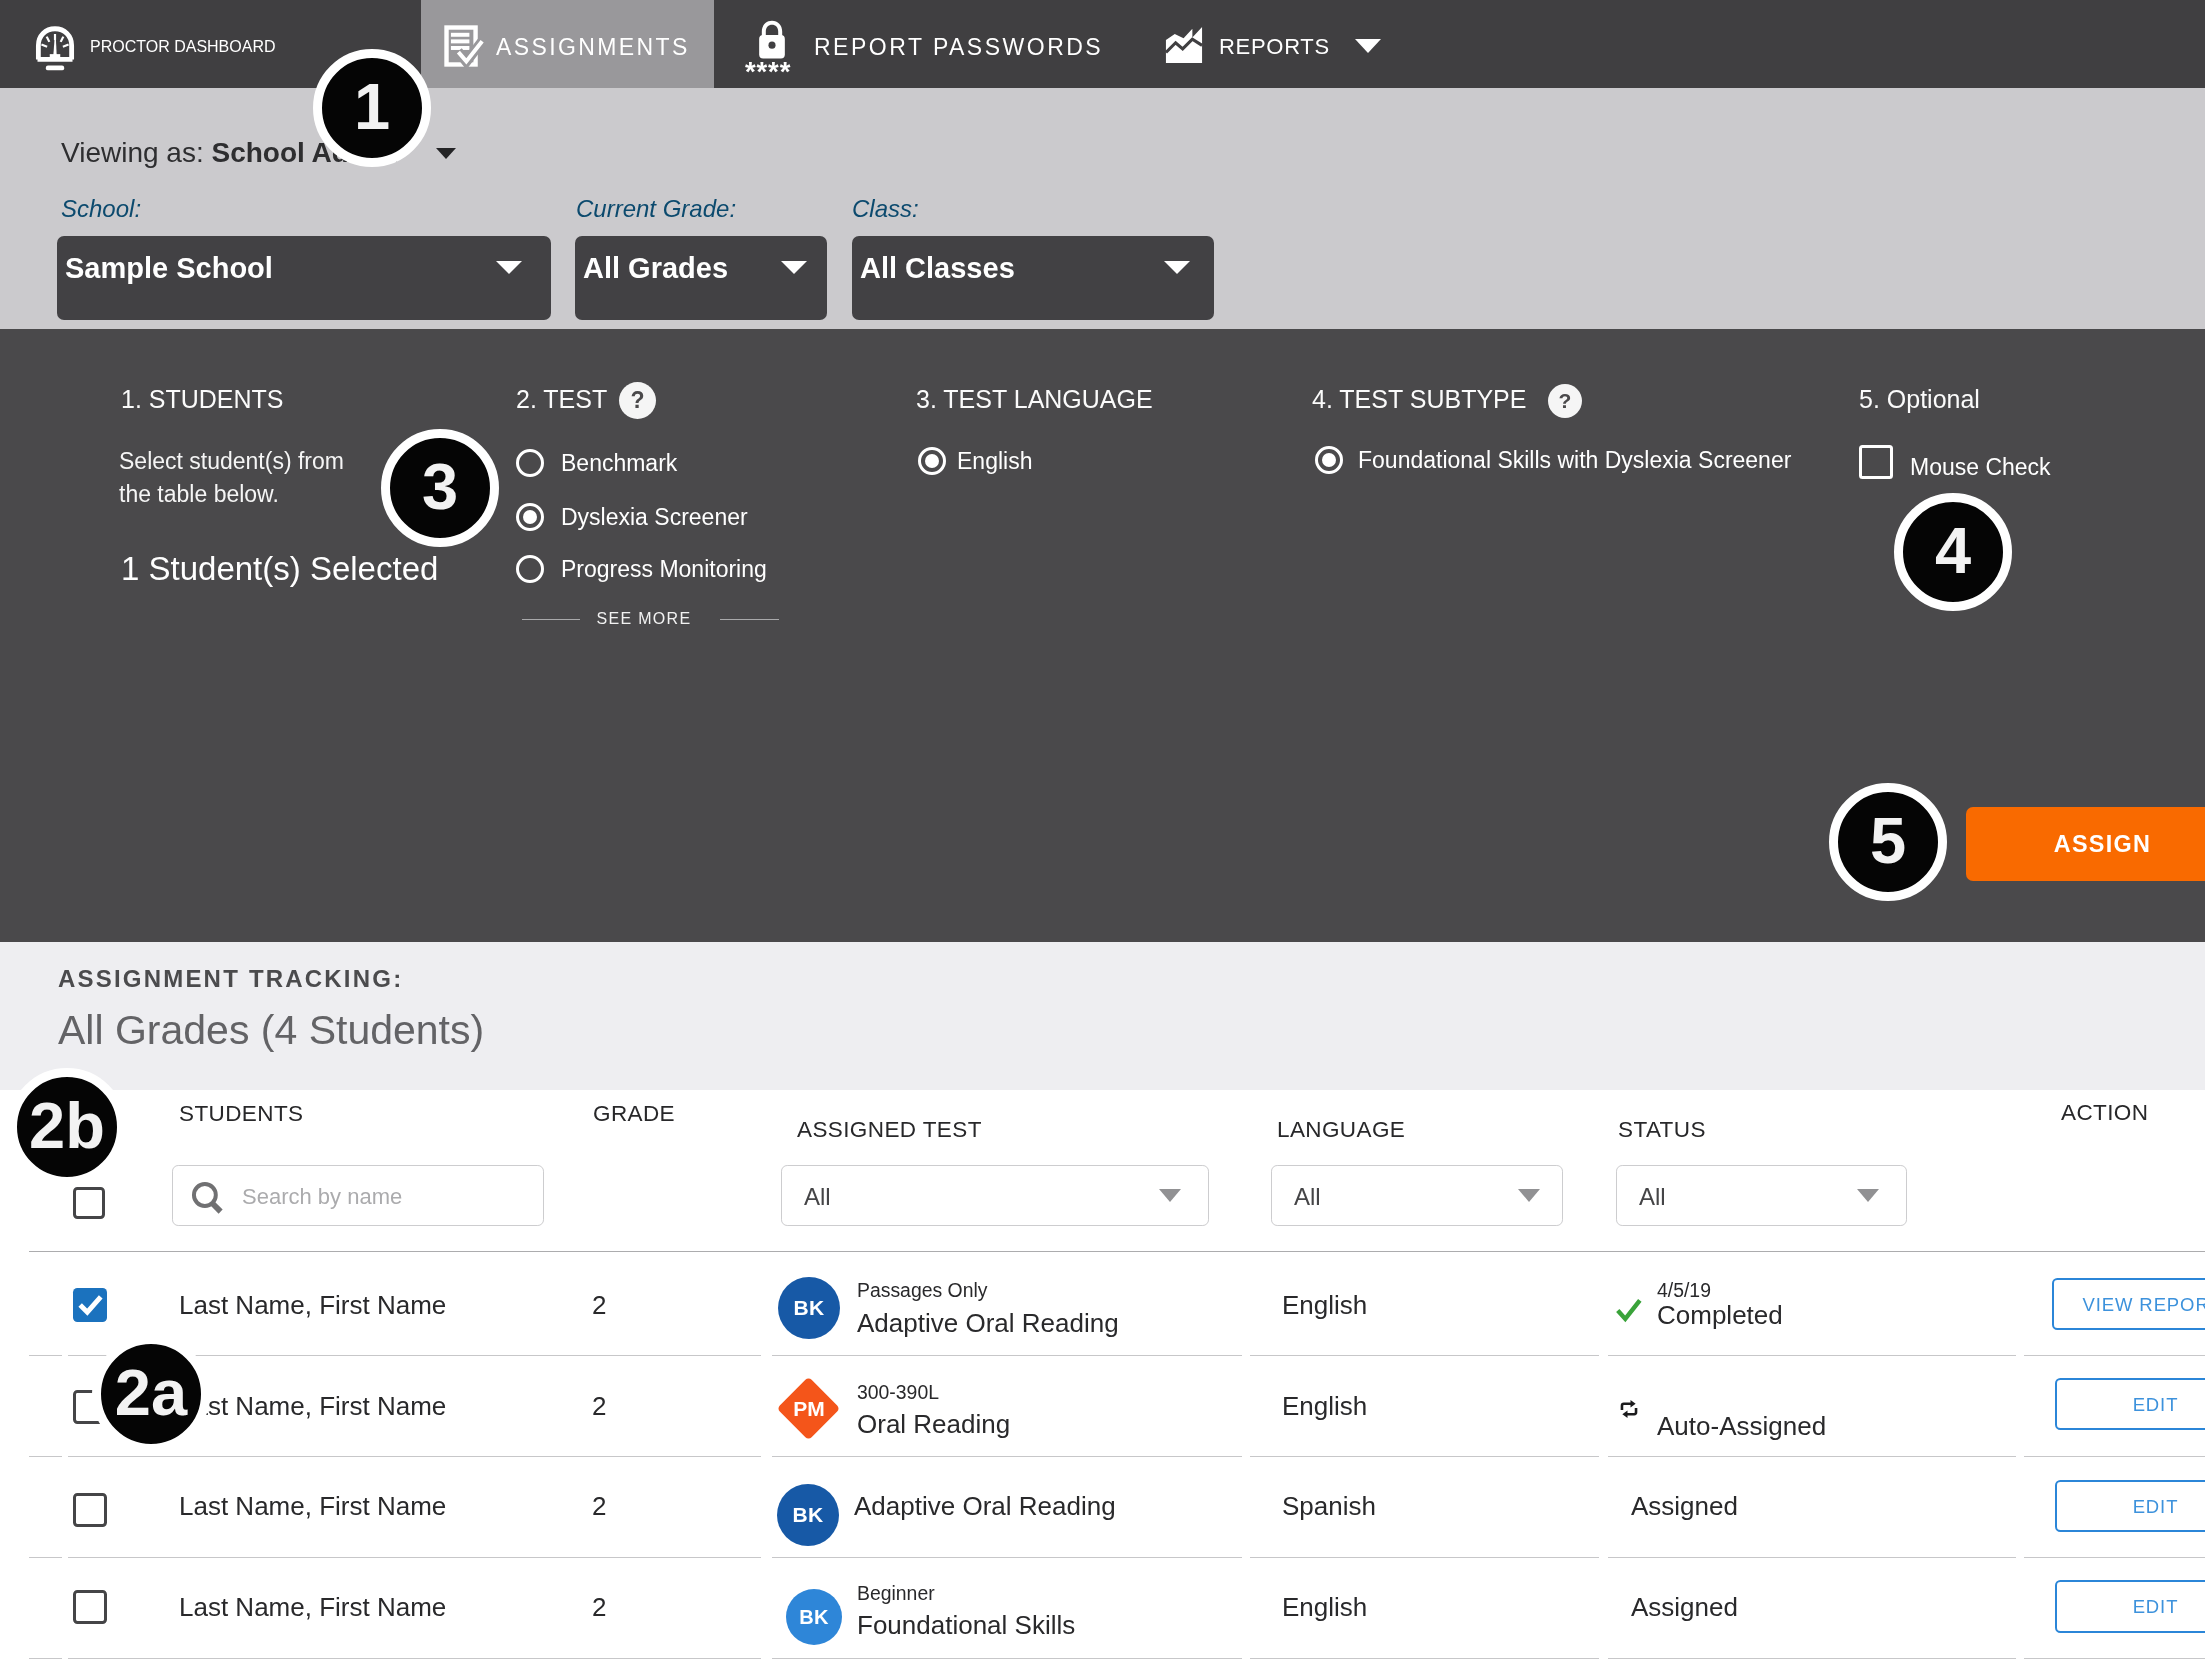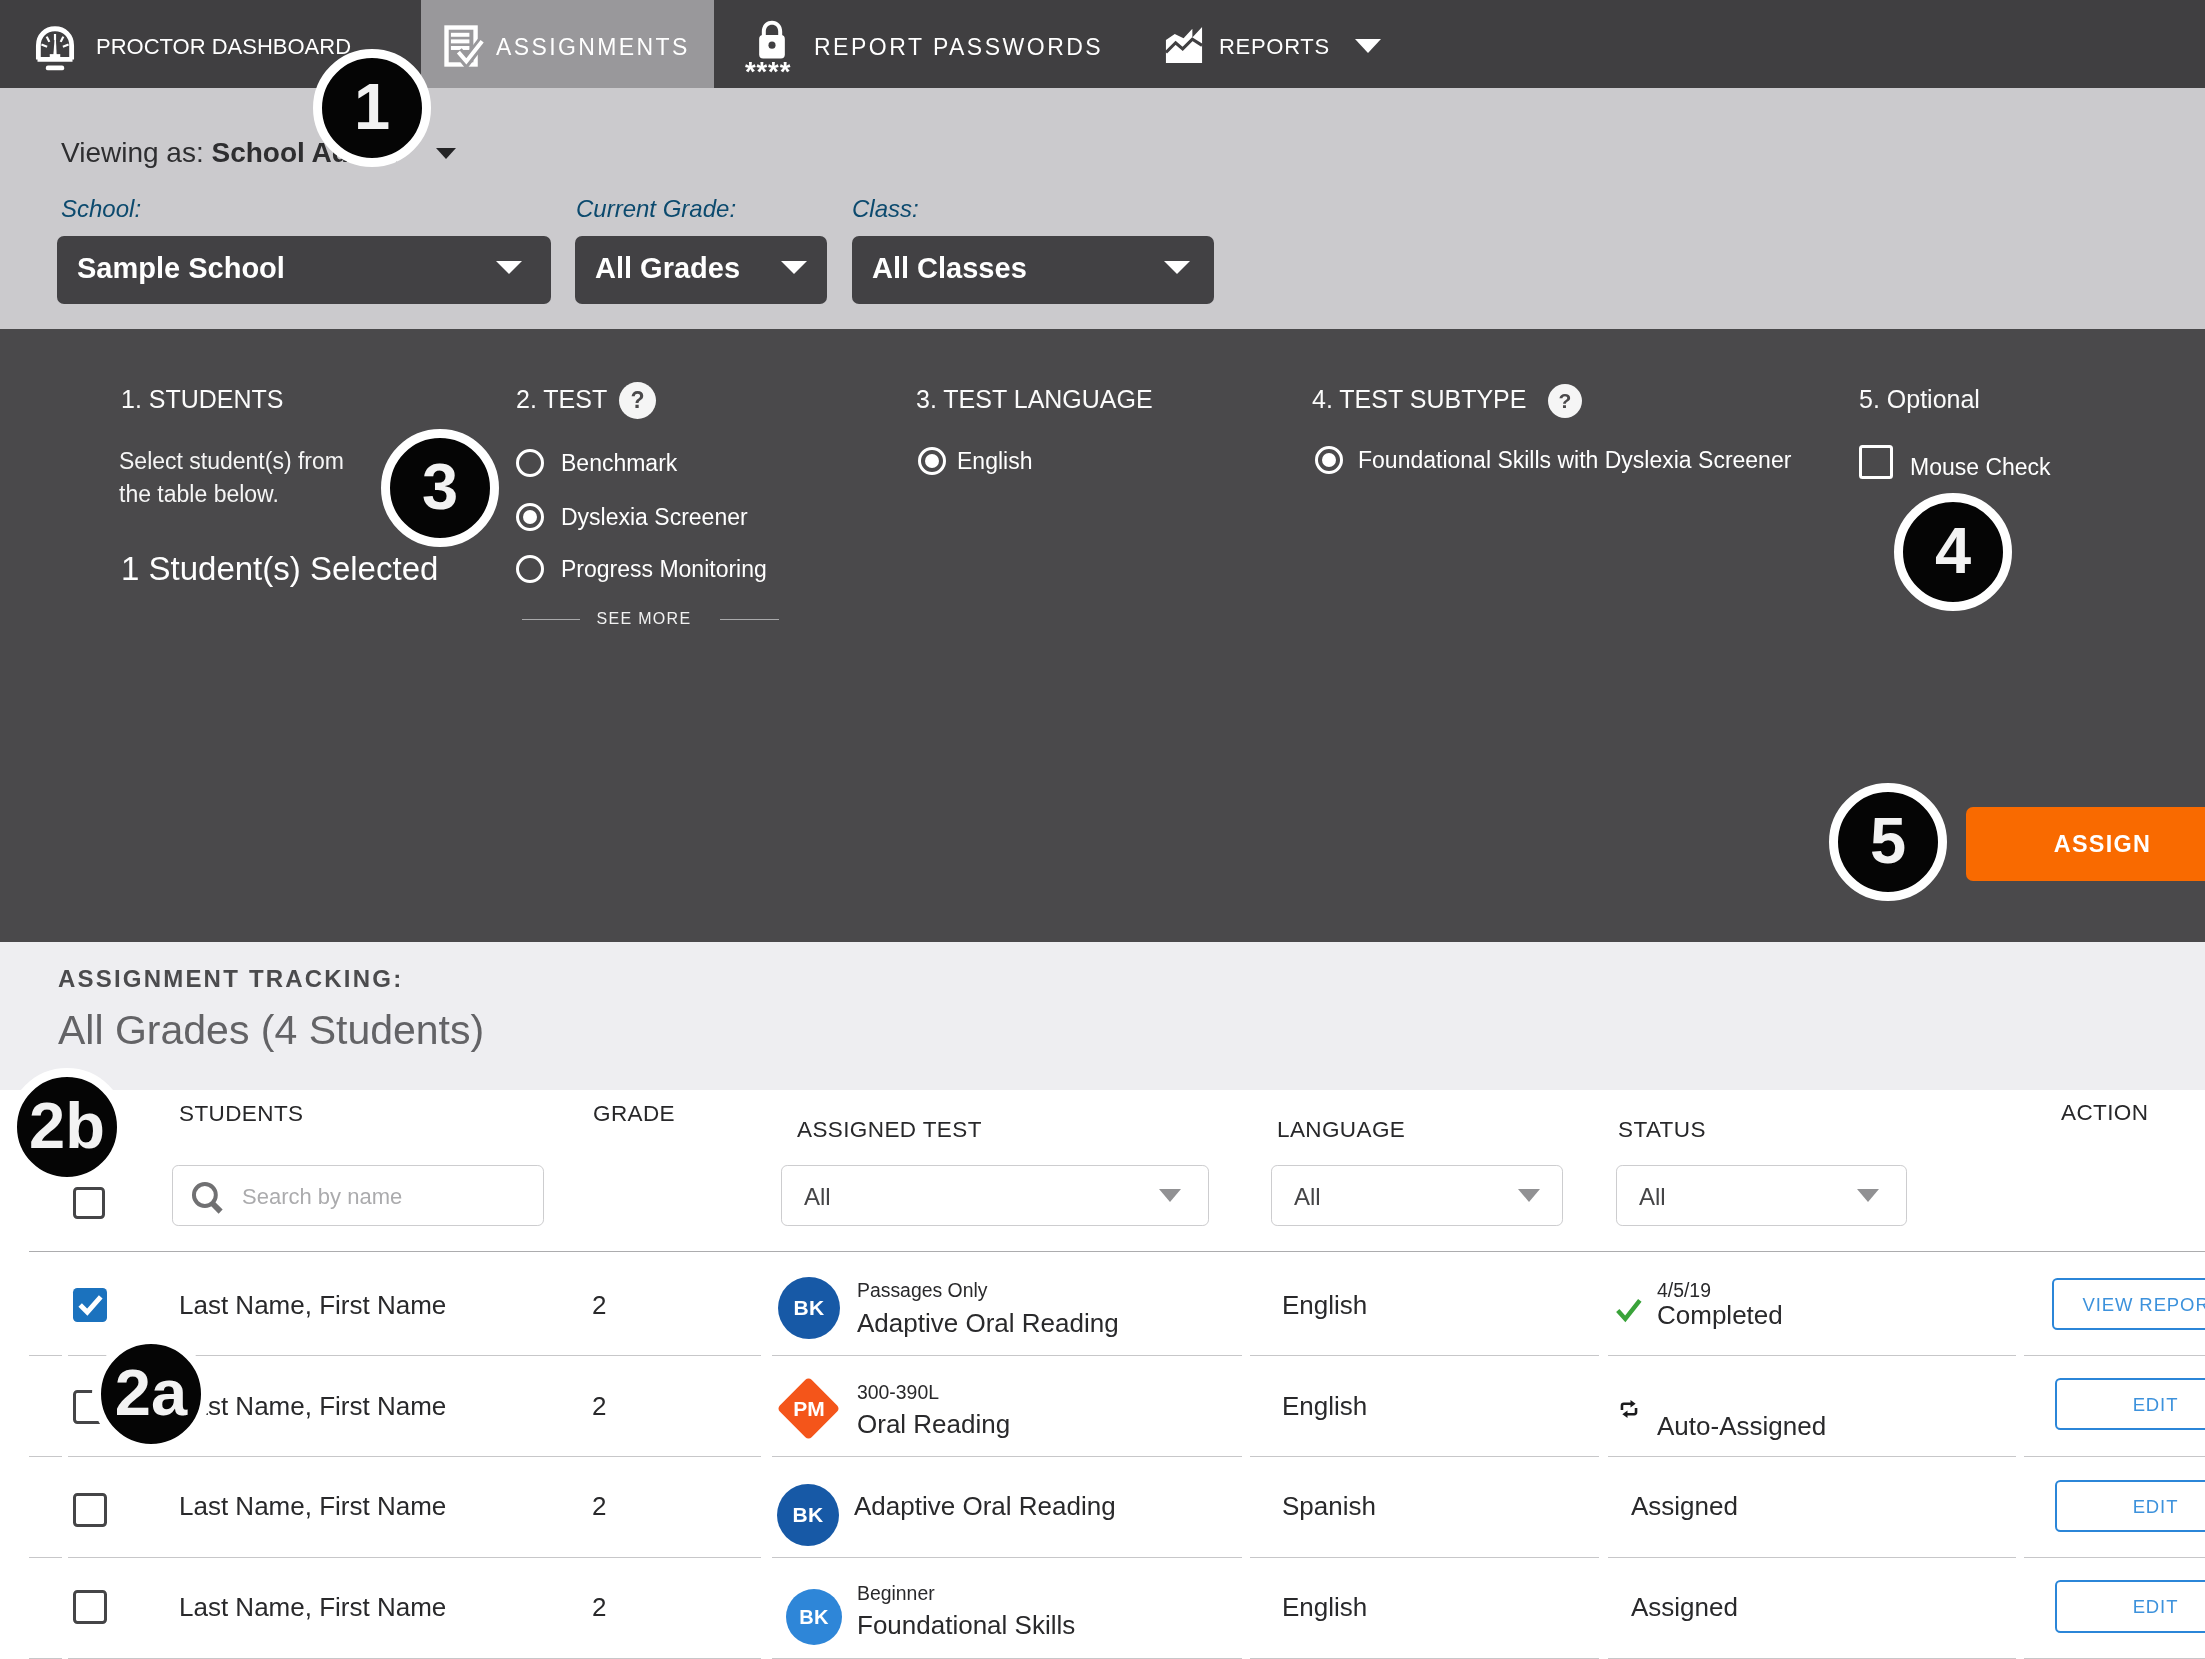--- a/index.html
+++ b/index.html
@@ -6,21 +6,21 @@
 html,body { width:2353px; height:1660px; }
 body { font-family:"Liberation Sans", sans-serif; background:#fff; overflow:hidden; }
 #page { position:relative; width:2353px; height:1660px; background:#fff; }
 .abs { position:absolute; }
 
 #nav { position:absolute; left:0; top:0; width:2353px; height:88px; background:#403F41; }
 #tab { position:absolute; left:421px; top:0; width:293px; height:88px; background:#99989B; }
 .navtxt { position:absolute; color:#fff; font-size:23px; letter-spacing:0.2px; line-height:94px; height:88px; white-space:nowrap; }
 
 #filters { position:absolute; left:0; top:88px; width:2353px; height:241px; background:#CBCACD; }
-.ddk { position:absolute; top:148px; height:68px; background:#424144; border-radius:7px; color:#fff; font-weight:bold; font-size:29px; line-height:64px; padding-left:20px; }
+.ddk { position:absolute; top:148px; height:84px; background:#424144; border-radius:7px; color:#fff; font-weight:bold; font-size:29px; line-height:64px; padding-left:8px; }
 .ddk .tri { position:absolute; top:25px; width:0; height:0; border-left:13.7px solid transparent; border-right:13.7px solid transparent; border-top:13.7px solid #fff; }
 .flabel { position:absolute; top:108px; font-size:24px; color:#0c4a6e; height:26.5px; line-height:26.5px;font-style:italic; }
 
 #steps { position:absolute; left:0; top:329px; width:2353px; height:613px; background:#4A494B; color:#fff; }
 .shead { position:absolute; top:56px; height:28px; line-height:28px; font-size:25px; color:#FBFBFB; white-space:nowrap; }
 .qmark { position:absolute; width:37px; height:37px; border-radius:50%; background:#F5F5F5; color:#4A494B; font-weight:bold; font-size:23px; text-align:center; line-height:37px; }
 .radio { position:absolute; width:28px; height:28px; border:3.5px solid #fff; border-radius:50%; }
 .radio.sel::after { content:""; position:absolute; left:3.5px; top:3.5px; width:14px; height:14px; background:#fff; border-radius:50%; }
 .rlabel { position:absolute; font-size:23px; color:#fff; height:28px; line-height:28px; white-space:nowrap; }
 
@@ -53,21 +53,21 @@
         <line x1="48" y1="20" x2="48" y2="34"></line>
         <line x1="29" y1="26" x2="35" y2="38"></line>
         <line x1="67" y1="26" x2="61" y2="38"></line>
         <line x1="17" y1="44" x2="30" y2="49"></line>
         <line x1="79" y1="44" x2="66" y2="49"></line>
       </g>
       <path d="M44 72 L47 30 L50 30 L52 72 Z" fill="#fff"></path>
       <path d="M36 66 L60 66 L60 74 L36 74 Z" fill="#fff"></path>
       <rect x="27" y="92" width="42" height="11" rx="5" fill="#fff"></rect>
     </svg>
-    <div class="navtxt" style="left:96px;font-size:22px;letter-spacing:0;">PROCTOR DASHBOARD</div>
+    <div class="navtxt" style="left:90px;font-size:16px;letter-spacing:0;">PROCTOR DASHBOARD</div>
 
     <svg class="abs" style="left:443px;top:24px" width="44" height="44" viewBox="0 0 100 100">
       <rect x="8" y="8" width="66" height="84" fill="none" stroke="#fff" stroke-width="10"></rect>
       <rect x="18" y="20" width="42" height="9" fill="#fff"></rect>
       <rect x="18" y="35" width="42" height="9" fill="#fff"></rect>
       <rect x="18" y="50" width="42" height="9" fill="#fff"></rect>
       <path d="M34 62 L53 86 L88 40" fill="none" stroke="#99989B" stroke-width="22"></path>
       <path d="M35 64 L53 85 L89 39" fill="none" stroke="#fff" stroke-width="9"></path>
     </svg>
     <div class="navtxt" style="left:496px;letter-spacing:2.4px;">ASSIGNMENTS</div>

